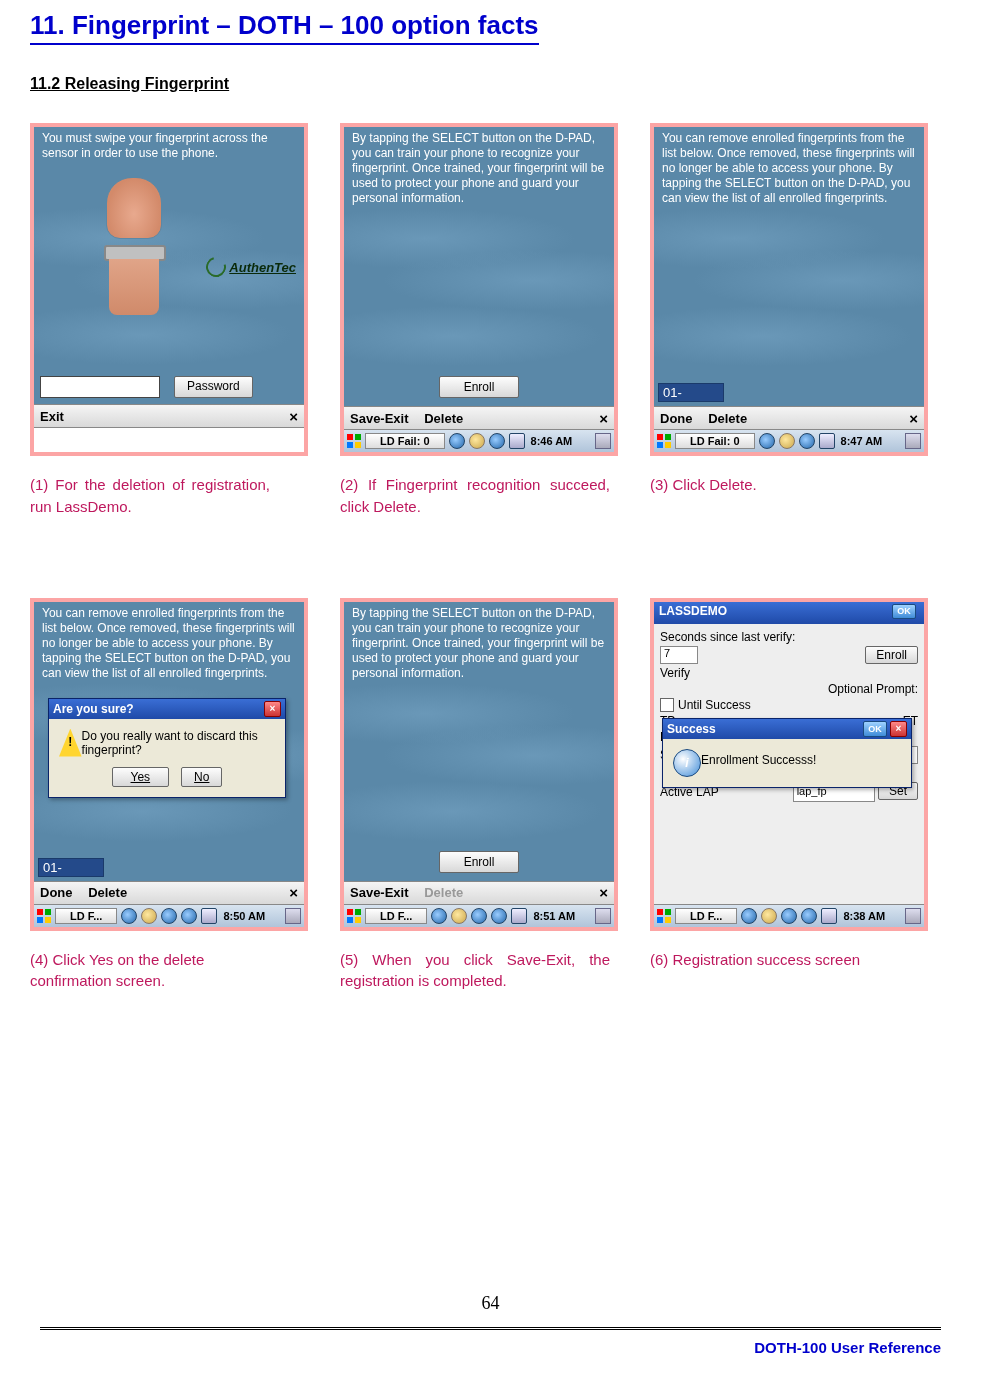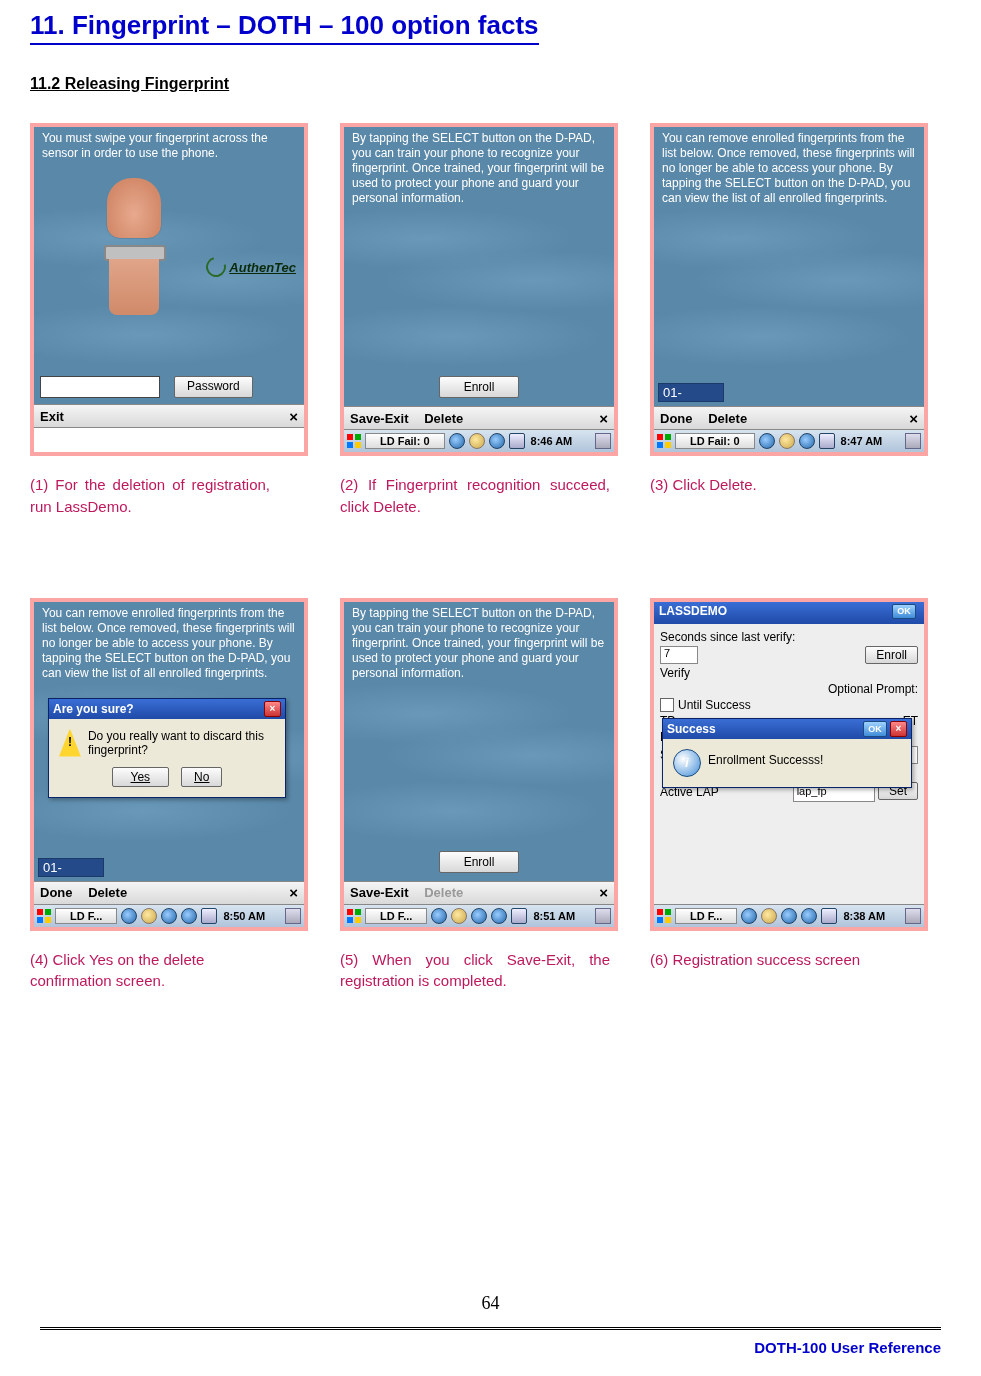--- a/index.html
+++ b/index.html
@@ -235,21 +235,21 @@
     font-size: 9px;
     display: flex; align-items: center; justify-content: center;
     border-radius: 2px;
     margin-right: 3px;
   }
   .dlg-body {
     padding: 10px 10px;
     color: #000;
     font-size: 12px;
     display: flex;
-    gap: 7px;
+    gap: 0;
     align-items: flex-start;
   }
   .warn-icon {
     width: 28px; height: 28px;
     background: #ffd530;
     clip-path: polygon(50% 0,100% 100%,0 100%);
     position: relative;
   }
   .warn-icon::after{
     content:"!"; position:absolute; left:0; right:0; text-align:center; top:6px;

